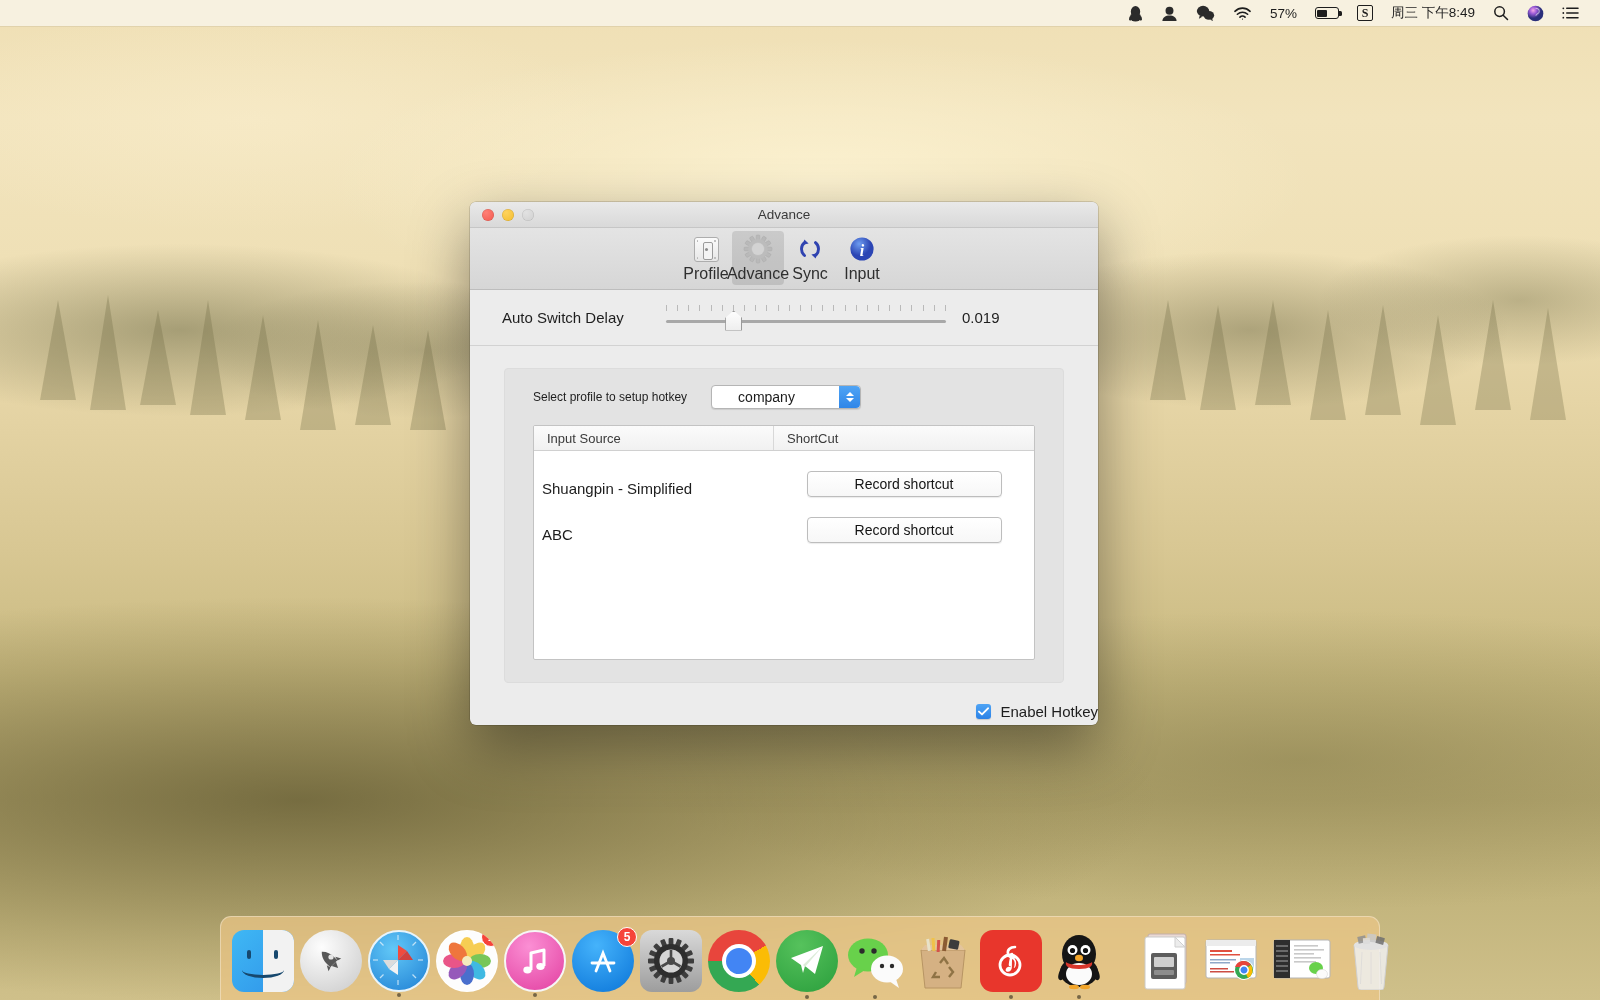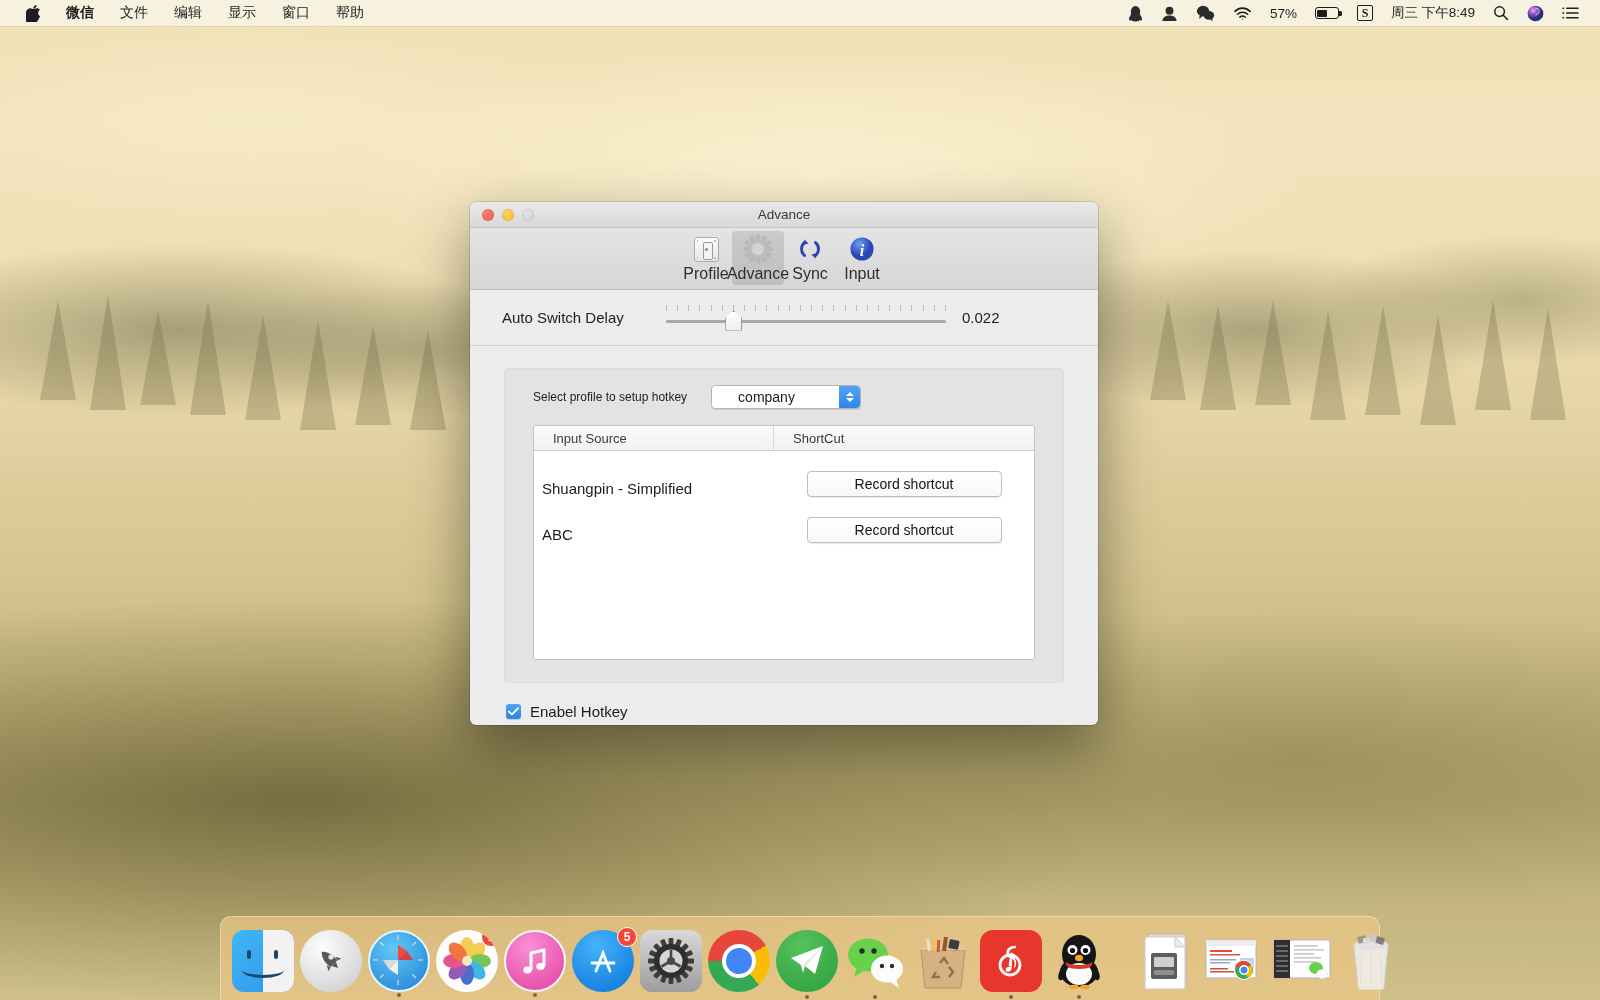--- a/index.html
+++ b/index.html
@@ -156,36 +156,36 @@
     background:linear-gradient(to bottom,#4fa4f5,#2f86e8);
     border-radius:0 4px 4px 0;
     display:flex; flex-direction:column; align-items:center; justify-content:center; gap:2px;
   }
   .chev{ width:0;height:0;border-left:4px solid transparent;border-right:4px solid transparent;}
   .chev.up{ border-bottom:4px solid #fff; }
   .chev.dn{ border-top:4px solid #fff; }
 
   .tablebox{ background:#fff; border:0.5px solid #c3c3c3; border-radius:2px; overflow:hidden; }
   .thead{ display:flex; height:25px; background:linear-gradient(to bottom,#fbfbfb,#f1f1f1); border-bottom:0.5px solid #d0d0d0;}
-  .thead div{ font-size:13px; color:#3a3a3a; display:flex; align-items:center; padding-left:19px;}
+  .thead div{ font-size:13px; color:#3a3a3a; display:flex; align-items:center; padding-left:13px;}
   .th1{ width:240px; border-right:0.5px solid #d8d8d8;}
   .th2{ flex:1;}
   .trow{ display:flex; align-items:flex-end; height:46px; }
   .tc1{ width:240px; font-size:15px; color:#1d1d1d; padding-left:8px;}
   .tc2{ flex:1; display:flex; justify-content:center;}
   .recbtn{
     width:195px; height:26px; background:linear-gradient(to bottom,#ffffff,#f7f7f7);
     border:0.5px solid #bdbdbd; border-radius:4px;
     font-size:14px; color:#131313; display:flex; align-items:center; justify-content:center;
     box-shadow:0 1px 1px rgba(0,0,0,.08);
     cursor:default;
   }
   .tfill{ height:116px; }
 
-  .checkrow{ display:flex; align-items:center; margin:20px 0 0 36px;}
+  .checkrow{ display:flex; align-items:center; margin:20px 0 0 24px;justify-content:flex-end;}
   .cbox{
     width:15px;height:15px;border-radius:3px;
     background:linear-gradient(to bottom,#4fa4f5,#2b82e6);
     display:flex;align-items:center;justify-content:center;
     box-shadow:0 1px 1px rgba(0,0,0,.15);
   }
   .cbox svg{ display:block; }
   .checkrow .lab{ margin-left:9px; font-size:15px; color:#1d1d1d;}
 
   
@@ -258,33 +258,20 @@
   <g fill="#7d7850" opacity="0.20">
     <polygon points="620,360 636,275 652,360"></polygon>
       <polygon points="665,370 681,285 697,370"></polygon>
     <polygon points="700,355 716,280 732,355"></polygon>
       <polygon points="880,365 896,285 912,365"></polygon>
     <polygon points="1020,370 1036,280 1052,370"></polygon>
   </g>
 </svg>
 
 <div id="menubar">
-  <div id="menu-left">
-    <div class="mi apple">
-      <svg width="15" height="17" viewBox="0 0 16 18" fill="#1d1d1d">
-        <path d="M11.2 0c.1 1-.3 2-1 2.7-.6.7-1.6 1.2-2.5 1.1-.1-1 .4-2 1-2.6C9.4.5 10.4 0 11.2 0zm3.1 13.3c-.5 1.1-.7 1.6-1.3 2.6-.9 1.4-2.1 3.1-3.6 3.1-1.4 0-1.7-.9-3.5-.9s-2.2.9-3.5.9c-1.5 0-2.7-1.6-3.5-2.9C-.3 12.5-1 7.9.8 5.4c1-1.3 2.4-2.1 3.8-2.1 1.4 0 2.3.9 3.5.9 1.1 0 1.8-.9 3.5-.9 1.2 0 2.5.7 3.4 1.8-3 1.6-2.5 5.9.3 6.9z"></path>
-      </svg>
-    </div>
-    <div class="mi bold">微信</div>
-    <div class="mi">文件</div>
-    <div class="mi">编辑</div>
-    <div class="mi">显示</div>
-    <div class="mi">窗口</div>
-    <div class="mi">帮助</div>
-  </div>
   <div id="menu-right">
     <div class="mi">
       <svg width="15" height="17" viewBox="0 0 16 18" fill="#2b2b2b">
         <ellipse cx="8" cy="7" rx="5" ry="6"></ellipse>
           <ellipse cx="8" cy="13" rx="6" ry="4.5"></ellipse>
         <path d="M2 12c-1 2-1.5 4 0 4.5 1 .3 2-1 2.5-2z"></path>
           <path d="M14 12c1 2 1.5 4 0 4.5-1 .3-2-1-2.5-2z"></path>
       </svg>
     </div>
     <div class="mi">
@@ -484,21 +471,21 @@
             <i></i>
             <i></i>
             <i></i>
             <i></i>
             <i></i>
             <i></i>
           </div>
         <div class="track"></div>
         <div class="thumb" id="thumb" style="left: calc(24% - 8px);"></div>
       </div>
-      <div class="sval">0.022</div>
+      <div class="sval">0.019</div>
     </div>
 
     <div class="panel">
       <div class="prow">
         <div class="lab">Select profile to setup hotkey</div>
         <div class="popup">
           <span>company</span>
           <span class="stepper">
             <i class="chev up"></i>
             <i class="chev dn"></i>

